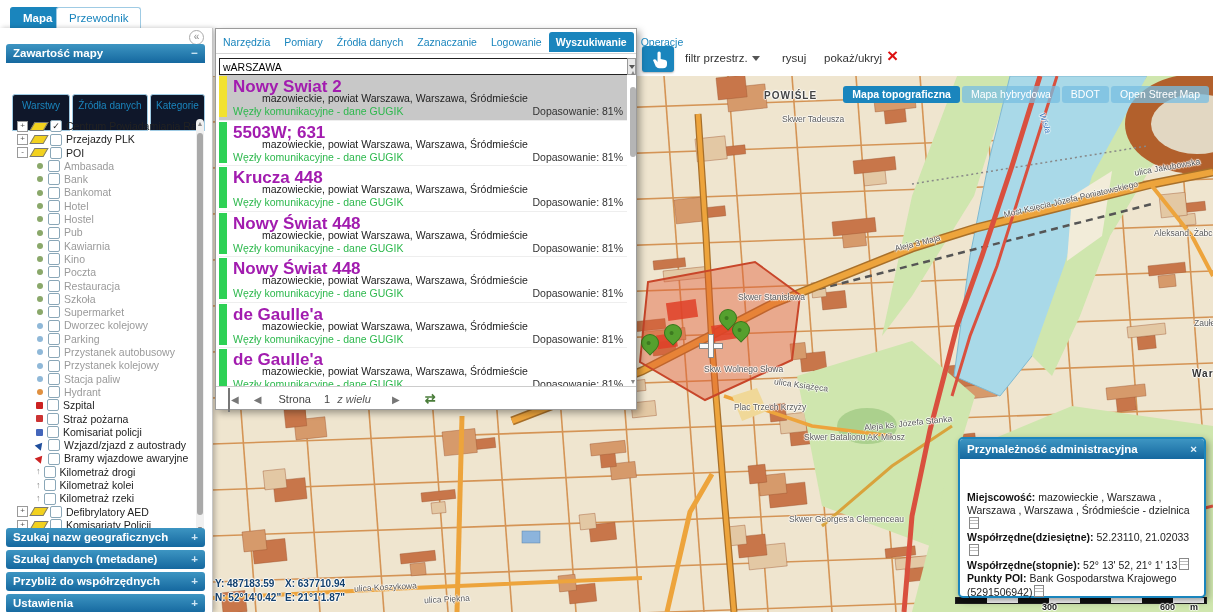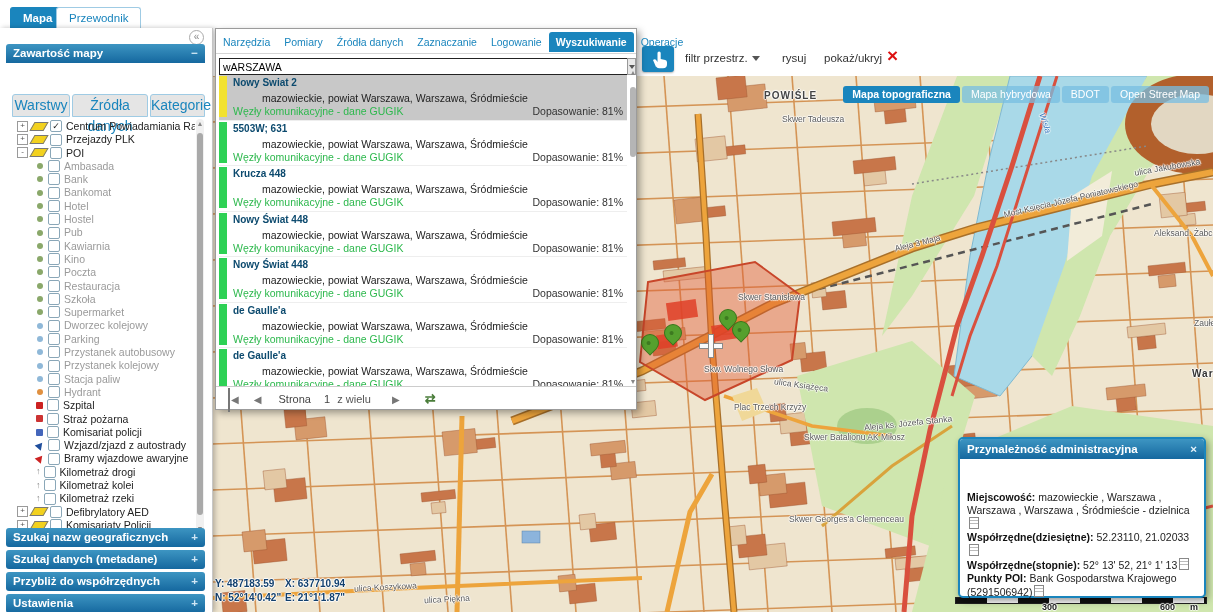--- a/index.html
+++ b/index.html
@@ -12,22 +12,22 @@
   .toptab.active{background:#1a85bd;color:#fff;border-color:#1a85bd;font-weight:bold;}
   
   #sidebar{position:absolute;left:0;top:28px;width:212px;height:584px;background:#fff;
            border-right:1px solid #c7c7c7;box-shadow:2px 0 5px rgba(0,0,0,.25);}
   .collapse-ic{position:absolute;right:8px;top:2px;width:13px;height:13px;border:1px solid #aaa;border-radius:50%;
                color:#888;font-size:10px;line-height:12px;text-align:center;cursor:pointer;background:#fff;}
   .blue-bar{position:absolute;left:6px;width:199px;height:19px;border-radius:3px 3px 0 0;
             background:linear-gradient(#3d95c2,#15689f);color:#fff;font-weight:bold;font-size:11.5px;
             line-height:19px;padding:0 7px;box-sizing:border-box;cursor:pointer;}
   .blue-bar .bar-btn{float:right;font-weight:bold;color:#cfe6f5;}
-  .side-tab{position:absolute;top:66px;height:23px;line-height:21px;text-align:center;font-size:14px;
-            border:1px solid #9fcbe4;background:#e5e5e5;color:#1a85bd;border-radius:3px 3px 0 0;box-sizing:border-box;cursor:pointer;}
+  .side-tab{position:absolute;top:66px;height:37px;line-height:21px;text-align:center;font-size:10px;
+            border:1px solid #9fcbe4;background:#0f172a;color:#1a85bd;border-radius:3px 3px 0 0;box-sizing:border-box;cursor:pointer;}
   #layer-tree{position:absolute;left:7px;top:91px;width:188px;height:414px;overflow:hidden;}
   .trow{position:relative;height:13.3px;line-height:13.3px;white-space:nowrap;font-size:10.5px;}
   .trow .exp{display:inline-block;width:9px;height:9px;border:1px solid #9a9a9a;background:#fff;color:#555;
              font-size:8px;line-height:8px;text-align:center;vertical-align:middle;margin:0 3px 0 10px;cursor:pointer;}
   .trow .pgram{display:inline-block;width:12px;height:7px;background:#f2d11e;border:1px solid #777;
                transform:skewX(-30deg);vertical-align:middle;margin:0 4px 0 1px;}
   .trow .cb{display:inline-block;width:10px;height:10px;border:1px solid #8aa7b8;background:#fff;border-radius:2px;
             vertical-align:middle;margin-right:4px;font-size:9px;line-height:10px;text-align:center;color:#222;cursor:pointer;}
   .trow .dot{display:inline-block;width:6px;height:6px;border-radius:50%;vertical-align:middle;margin:0 5px 0 30px;}
   .trow .sq{display:inline-block;width:7px;height:7px;border-radius:1px;vertical-align:middle;margin:0 4px 0 29px;}
@@ -76,33 +76,33 @@
   #search-input{position:absolute;left:0;top:0;width:100%;height:100%;border:none;outline:none;
                 font-family:"Liberation Sans",sans-serif;font-size:10.5px;padding:0 3px;box-sizing:border-box;}
   #combo-btn{position:absolute;left:411px;top:29px;width:9px;height:17px;background:#e8e8e8;border:1px solid #999;
              box-sizing:border-box;cursor:pointer;}
   #combo-btn::after{content:"";position:absolute;left:1px;top:6px;border-left:3px solid transparent;
                     border-right:3px solid transparent;border-top:4px solid #555;}
   #results{position:absolute;left:3px;top:46px;width:408px;height:311px;overflow:hidden;}
   .res-row{position:relative;height:44.5px;border-bottom:1px solid #eee;}
   .res-row.selected{background:#c8c8c8;}
   .res-bar{position:absolute;left:0;top:1px;width:8px;height:41px;}
-  .res-name{position:absolute;left:14px;top:2px;font-size:10px;font-weight:bold;color:#0c4a6e;}
+  .res-name{position:absolute;left:14px;top:2px;font-size:17px;font-weight:bold;color:#a21caf;}
   .res-loc{position:absolute;left:14px;top:17px;font-size:10.5px;color:#222;margin-left:29px;}
   .res-src{position:absolute;left:14px;top:30px;font-size:10.5px;color:#2db84d;}
   .res-match{position:absolute;right:4px;top:30px;font-size:10.5px;color:#333;}
   #res-scroll{position:absolute;left:413px;top:48px;width:8px;height:308px;}
   #res-scroll .thumb{position:absolute;left:1px;top:10px;width:6px;height:70px;background:#b5b5b5;border-radius:3px;}
   #pager{position:absolute;left:0;top:357px;width:100%;height:24px;border-top:1px solid #ccc;
          line-height:24px;font-size:11px;color:#444;}
   #pager .pbtn{display:inline-block;margin-left:12px;color:#777;cursor:pointer;font-size:10px;}
   #pager .first{border-left:2px solid #777;padding-left:1px;}
   #pager .ptext{margin-left:14px;}
   #pager .pnum{margin:0 4px 0 10px;}
-  #pager .pof{color:#555;}
+  #pager .pof{font-style:italic;color:#555;}
   #pager .refresh{margin-left:22px;color:#4a7d3a;font-weight:bold;font-size:13px;cursor:pointer;}
   
   #toolbar{position:absolute;left:637px;top:28px;width:576px;height:48px;background:#fff;}
   #hand-btn{position:absolute;left:5px;top:18px;width:32px;height:26px;background:#1a85bd;border-radius:3px;
             cursor:pointer;box-shadow:0 1px 2px rgba(0,0,0,.3);}
   .tool-label{position:absolute;top:24px;font-size:11.5px;color:#333;cursor:pointer;white-space:nowrap;}
   .caret-down{display:inline-block;margin-left:4px;border-left:4px solid transparent;border-right:4px solid transparent;
               border-top:5px solid #555;vertical-align:middle;}
   #tool-x{position:absolute;left:250px;top:17px;font-size:19px;font-weight:bold;color:#dd1111;cursor:pointer;}
   

